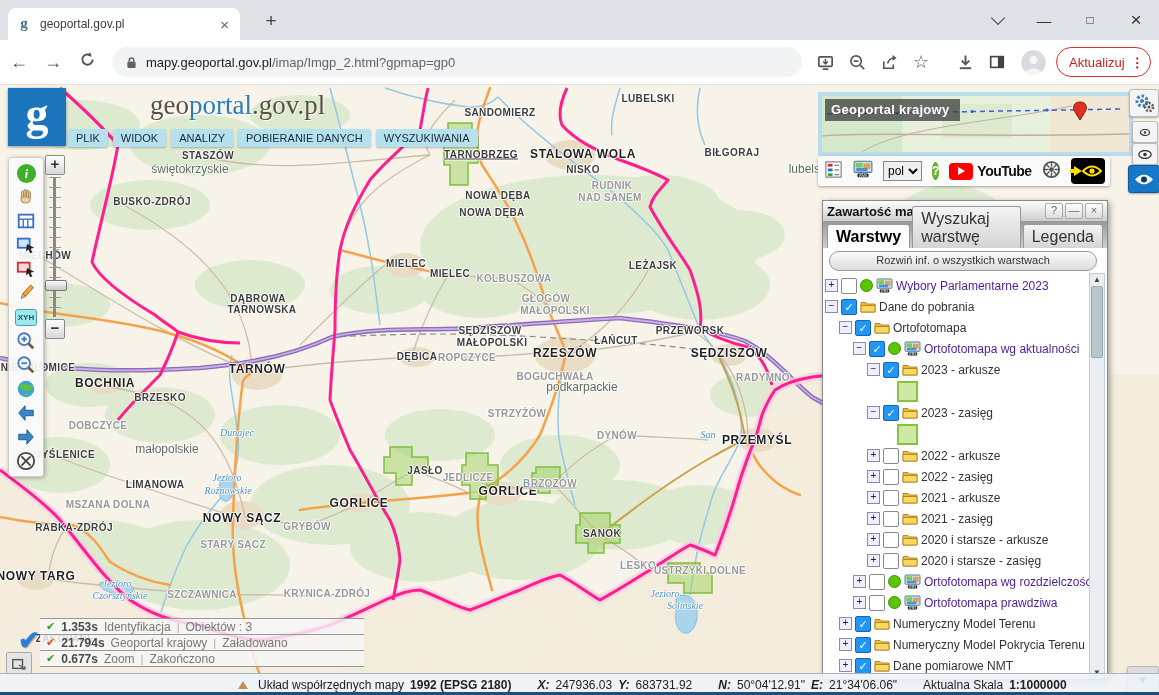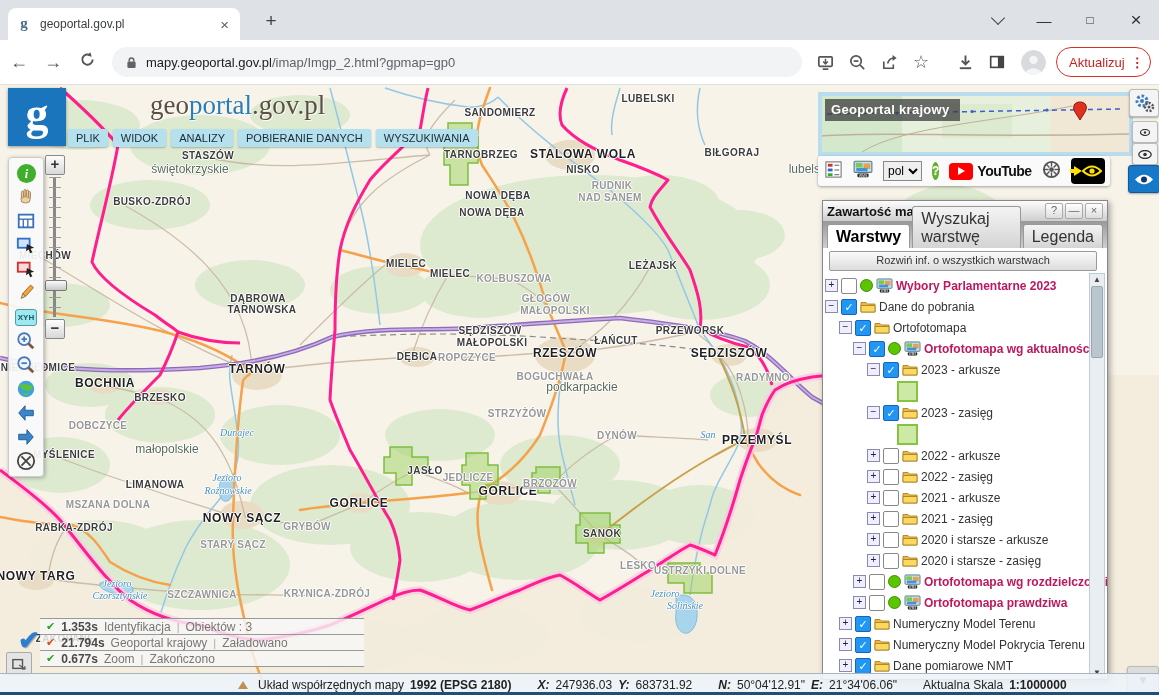--- a/index.html
+++ b/index.html
@@ -108,34 +108,34 @@
     display:flex;align-items:center;padding:0 4px;}
   #ptitle{font-size:13px;font-weight:bold;color:#111;flex:1;}
   .pbtn{width:16px;height:14px;font-size:11px;color:#666;text-align:center;line-height:13px;
     border:1px solid #aaa;background:linear-gradient(#fff,#ddd);margin-left:2px;border-radius:2px;}
   #ptabs{height:24px;background:linear-gradient(#9a9a9a,#cfcfcf);display:flex;align-items:flex-end;
     padding:2px 4px 0;gap:2px;}
   .ptab{background:linear-gradient(#f4f4f4,#d4d4d4);border:1px solid #999;border-bottom:none;
     border-radius:3px 3px 0 0;font-size:16px;color:#333;padding:3px 8px 2px;}
   .ptab.active{background:#fff;font-weight:bold;color:#000;}
   #expandbtn{margin:3px 10px 2px 6px;height:18px;background:linear-gradient(#fafafa,#dcdcdc);
-    border:1px solid #999;border-radius:2px;font-size:11px;color:#333;text-align:center;line-height:17px;}
+    border:1px solid #999;border-radius:10px;font-size:11px;color:#333;text-align:center;line-height:17px;}
   #treewrap{flex:1;position:relative;overflow:hidden;}
   #tree{position:absolute;left:0;top:2px;right:16px;}
   .trow{height:21px;display:flex;align-items:center;gap:3px;white-space:nowrap;}
   .swrow{height:22px;}
   .exp{width:11px;height:11px;background:#eef;border:1px solid #8a8ab0;color:#223;
     font-size:10px;line-height:9px;text-align:center;flex:0 0 11px;}
   .cb{width:14px;height:14px;border:1px solid #888;background:#fff;border-radius:2px;flex:0 0 14px;
     font-size:11px;line-height:14px;text-align:center;color:#fff;}
   .cb.on{background:#2196f3;border-color:#1565c0;}
   .gdot{width:11px;height:11px;border-radius:50%;background:#5bc500;border:1px solid #3a9000;flex:0 0 11px;}
   .ticon{display:flex;align-items:center;}
   .tlab{font-size:12px;color:#333;}
-  .tlab.b{font-weight:bold;color:#be185d;}
+  .tlab.b{font-weight:normal;color:#4c1d95;}
   .swatch{width:17px;height:17px;background:#cde9a5;border:2px solid #86c440;margin-left:16px;}
   #pscroll{position:absolute;right:2px;top:0;bottom:0;width:14px;background:#e8eef2;border:1px solid #c0ccd4;}
   #pscroll .ar{position:absolute;left:0;width:100%;text-align:center;font-size:8px;color:#444;}
   #pthumb{position:absolute;left:1px;top:12px;width:10px;height:70px;background:#b9c6ce;border:1px solid #98a8b2;border-radius:2px;}
   
   #bluecheck{position:absolute;left:18px;top:540px;font-size:26px;color:#2a7fd4;font-weight:bold;
     text-shadow:1px 1px 1px rgba(0,0,0,.3);}
   #smsgs{position:absolute;left:40px;top:533px;width:324px;background:rgba(246,246,246,.82);
     border-top:1px solid #999;}
   .srow{height:15px;display:flex;align-items:center;gap:6px;border-bottom:1px solid #999;padding:0 6px;}
@@ -392,21 +392,21 @@
         <path d="M536,382 L560,382 L560,398 L550,398 L550,408 L538,408 L538,398 L532,398 L532,388 L536,388 Z"></path>
         <path d="M580,428 L610,428 L610,440 L620,440 L620,458 L604,458 L604,468 L588,468 L588,458 L576,458 L576,440 L580,440 Z"></path>
         <path d="M668,478 L700,478 L700,488 L712,488 L712,508 L684,508 L684,498 L668,498 Z"></path>
       </g>
     </svg>
     <div id="mlabels">
         <div class="ml city" style="left: 500px; top: 27px;">SANDOMIERZ</div>
         <div class="ml city" style="left: 648px; top: 13px;">LUBELSKI</div>
         <div class="ml city" style="left: 208px; top: 70px;">STASZÓW</div>
         <div class="ml region" style="left: 190px; top: 84px;">świętokrzyskie</div>
-        <div class="ml city" style="left: 481px; top: 69px;">TARNOBRZEG</div>
+        <div class="ml city" style="left: 481px; top: 69px; text-decoration: underline;">TARNOBRZEG</div>
         <div class="ml city-lg" style="left: 583px; top: 69px;">STALOWA WOLA</div>
         <div class="ml city" style="left: 732px; top: 67px;">BIŁGORAJ</div>
         <div class="ml region" style="left: 812px; top: 84px;">lubelskie</div>
         <div class="ml city" style="left: 583px; top: 84px;">NISKO</div>
         <div class="ml town" style="left: 612px; top: 100px;">RUDNIK</div>
         <div class="ml town" style="left: 610px; top: 112px;">NAD SANEM</div>
         <div class="ml city" style="left: 498px; top: 110px;">NOWA DĘBA</div>
         <div class="ml city" style="left: 492px; top: 127px;">NOWA DĘBA</div>
         <div class="ml city" style="left: 152px; top: 116px;">BUSKO-ZDRÓJ</div>
         <div class="ml city" style="left: 45px; top: 170px;">MIECHÓW</div>

